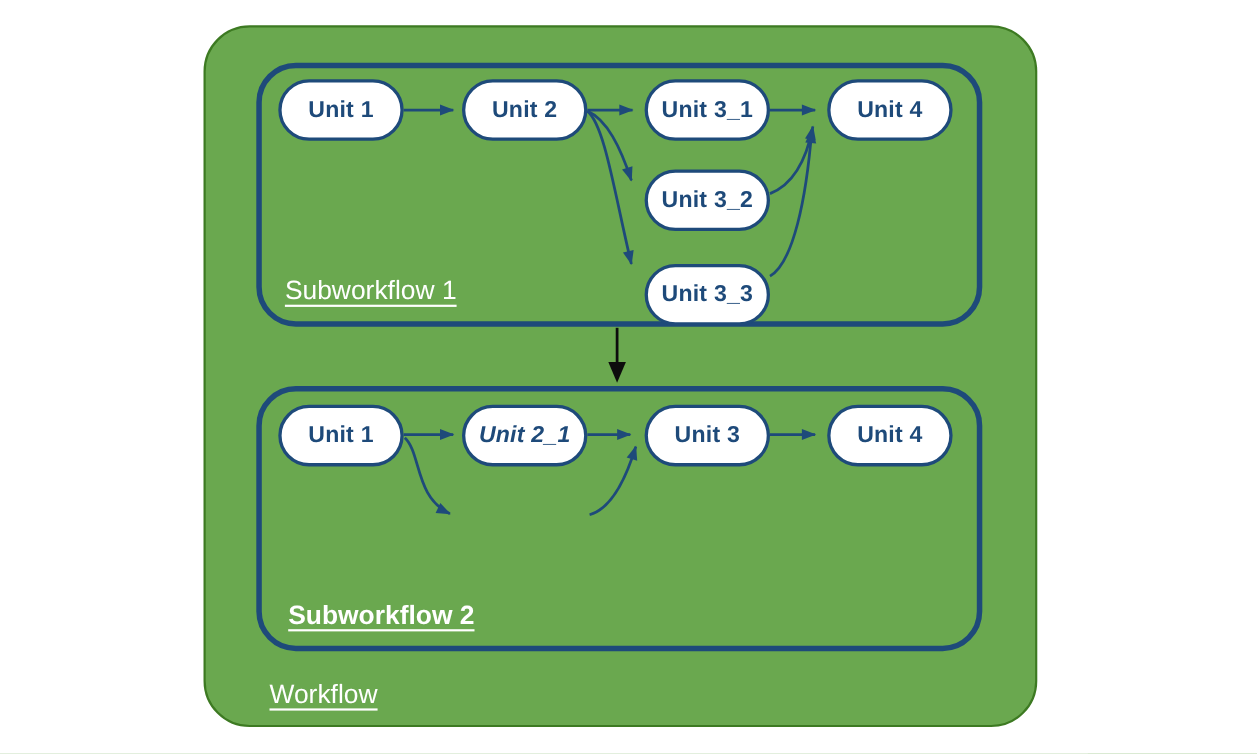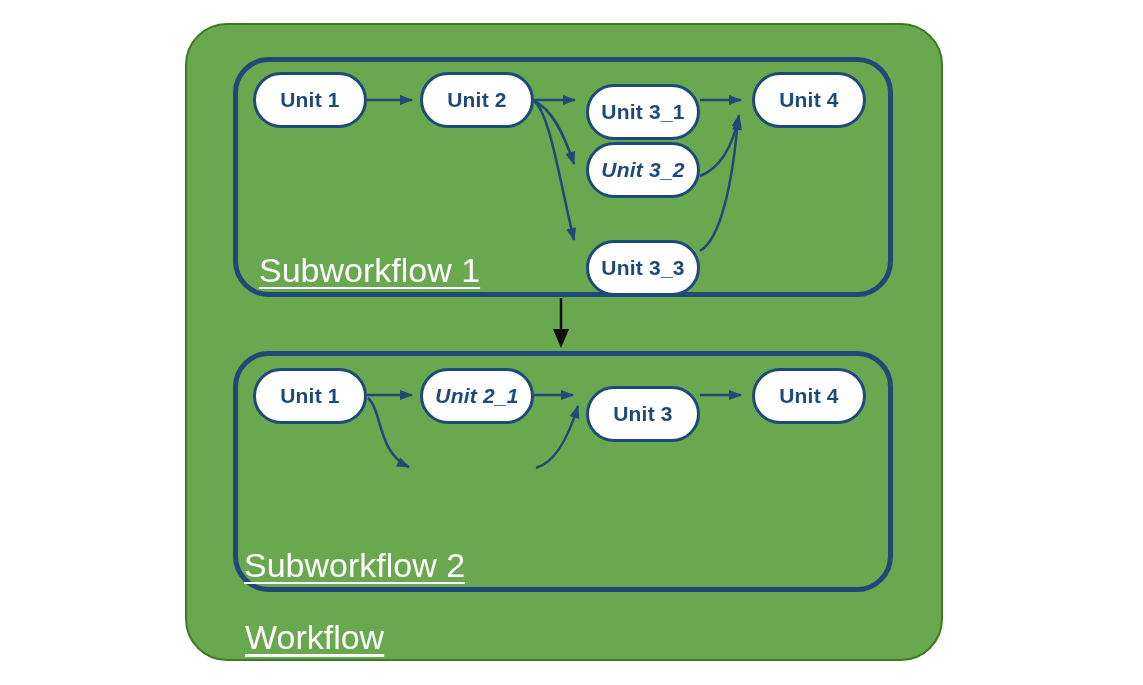--- a/index.html
+++ b/index.html
@@ -43,28 +43,28 @@
     justify-content: center;
     font-size: 21px;
     font-weight: bold;
     color: var(--node-text, #1e4a7a);
     letter-spacing: 0.2px;
     box-sizing: content-box;
   }
   .container-label {
     position: absolute;
     color: var(--label-text, #ffffff);
-    font-size: 34px;
+    font-size: 24px;
     text-decoration: underline;
     text-underline-offset: 5px;
     text-decoration-thickness: 2px;
     white-space: nowrap;
   }
   .lbl-sw1 { left: 259px; top: 251px; }
-  .lbl-sw2 { left: 244px; top: 546px; }
+  .lbl-sw2 { left: 262px; top: 546px; font-weight: bold; }
   .lbl-wf  { left: 245px; top: 618px; text-decoration: underline; }
   svg.edges {
     position: absolute;
     left: 0; top: 0;
     width: 1143px; height: 685px;
     pointer-events: none;
   }
   svg.edges path.conn {
     stroke: var(--connector, #1e4a7a);
     stroke-width: 2.5;
@@ -108,40 +108,40 @@
     <path class="wf-conn" d="M561 298 L561 330"></path>
     <polygon class="wf-head" points="553,329 569,329 561,348"></polygon>
   </svg>
 
   <div class="node" style="left:253px; top:72px;">
       <span>Unit 1</span>
     </div>
   <div class="node" style="left:420px; top:72px;">
       <span>Unit 2</span>
     </div>
-  <div class="node" style="left:586px; top:84px;">
+  <div class="node" style="left:586px; top:72px;">
       <span>Unit 3_1</span>
     </div>
-  <div class="node" style="left:586px; top:142px;font-style:italic;">
+  <div class="node" style="left:586px; top:154px;">
       <span>Unit 3_2</span>
     </div>
   <div class="node" style="left:586px; top:240px;">
       <span>Unit 3_3</span>
     </div>
   <div class="node" style="left:752px; top:72px;">
       <span>Unit 4</span>
     </div>
 
   <div class="node" style="left:253px; top:368px;">
       <span>Unit 1</span>
     </div>
   <div class="node" style="left:420px; top:368px;font-style:italic;">
       <span>Unit 2_1</span>
     </div>
-  <div class="node" style="left:586px; top:368px;margin-top:18px;">
+  <div class="node" style="left:586px; top:368px;">
       <span>Unit 3</span>
     </div>
   <div class="node" style="left:752px; top:368px;">
       <span>Unit 4</span>
     </div>
 
   <div class="container-label lbl-sw1">Subworkflow 1</div>
   <div class="container-label lbl-sw2">Subworkflow 2</div>
   <div class="container-label lbl-wf">Workflow</div>
 

